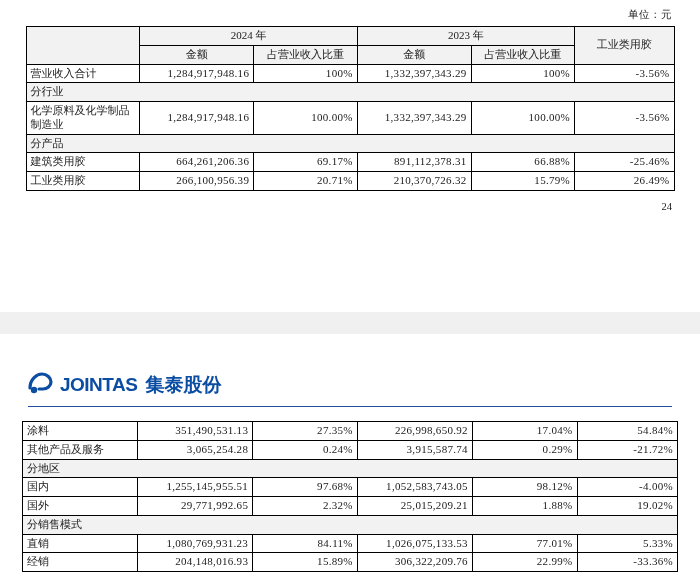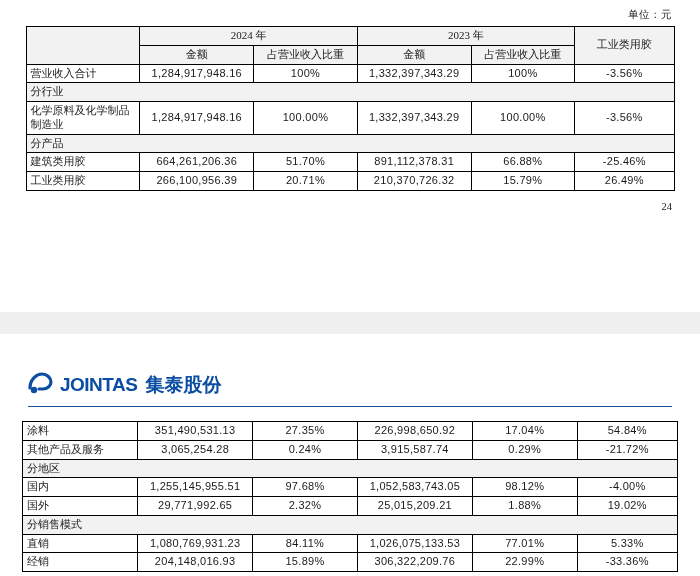--- a/index.html
+++ b/index.html
@@ -45,23 +45,23 @@
   }
   .hdr {
     text-align: center;
     background: #f2f2f2;
   }
   .lbl {
     text-align: left;
     padding-left: 6px;
   }
   .num {
-    text-align: center;
+    text-align: right;
     padding-right: 5px;
-    font-family: Liberation Sans, sans-serif;
+    font-family: Liberation Serif, serif;
     letter-spacing: 0.3px;
   }
   .sectionrow td {
     text-align: left;
     padding-left: 6px;
     background: #f2f2f2;
   }
   .indent { padding-left: 14px; }
 
   .pagenum {
@@ -171,21 +171,21 @@
           <td class="num">1,332,397,343.29</td>
           <td class="num">100.00%</td>
           <td class="num">-3.56%</td>
         </tr>
         <tr class="sectionrow">
           <td colspan="6">分产品</td>
         </tr>
         <tr>
           <td class="lbl indent">建筑类用胶</td>
           <td class="num">664,261,206.36</td>
-          <td class="num">51.70%</td>
+          <td class="num">69.17%</td>
           <td class="num">891,112,378.31</td>
           <td class="num">66.88%</td>
           <td class="num">-25.46%</td>
         </tr>
         <tr>
           <td class="lbl indent">工业类用胶</td>
           <td class="num">266,100,956.39</td>
           <td class="num">20.71%</td>
           <td class="num">210,370,726.32</td>
           <td class="num">15.79%</td>

